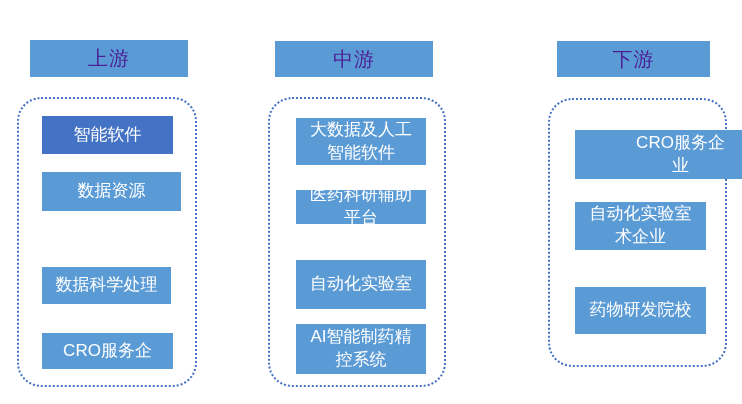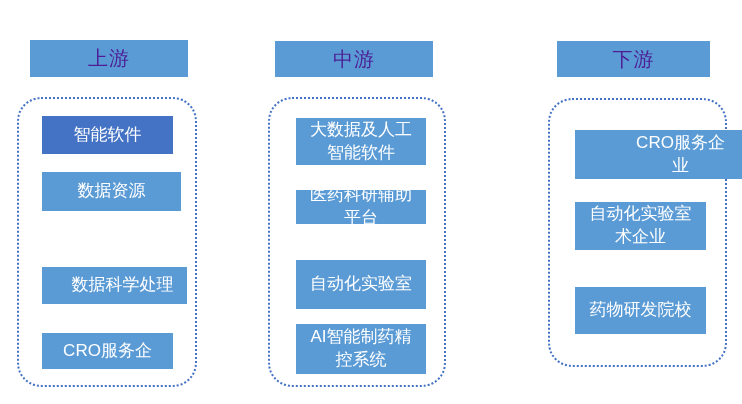--- a/index.html
+++ b/index.html
@@ -45,21 +45,21 @@
   }
   .item.hl {
     background: #4472C4;
   }
 
   
   .hdr-up   { left: 30px;  top: 40px; width: 158px; height: 37px; }
   .grp-up   { left: 17px;  top: 97px; width: 176px; height: 286px; }
   .up-i0    { left: 23px;  top: 17px;  width: 131px; height: 38px; }
   .up-i1    { left: 23px;  top: 73px;  width: 139px; height: 39px; }
-  .up-i2    { left: 23px;  top: 168px; width: 129px; height: 37px; padding-left: 16px; }
+  .up-i2    { left: 23px;  top: 168px; width: 129px; height: 37px; }
   .up-i3    { left: 23px;  top: 234px; width: 131px; height: 36px; }
 
   
   .hdr-mid  { left: 275px; top: 41px; width: 158px; height: 36px; }
   .grp-mid  { left: 268px; top: 97px; width: 174px; height: 286px; }
   .mid-i0   { left: 26px;  top: 19px;  width: 130px; height: 47px; }
   .mid-i1   { left: 26px;  top: 91px;  width: 130px; height: 34px; }
   .mid-i2   { left: 26px;  top: 161px; width: 130px; height: 49px; }
   .mid-i3   { left: 26px;  top: 225px; width: 130px; height: 50px; }
 

